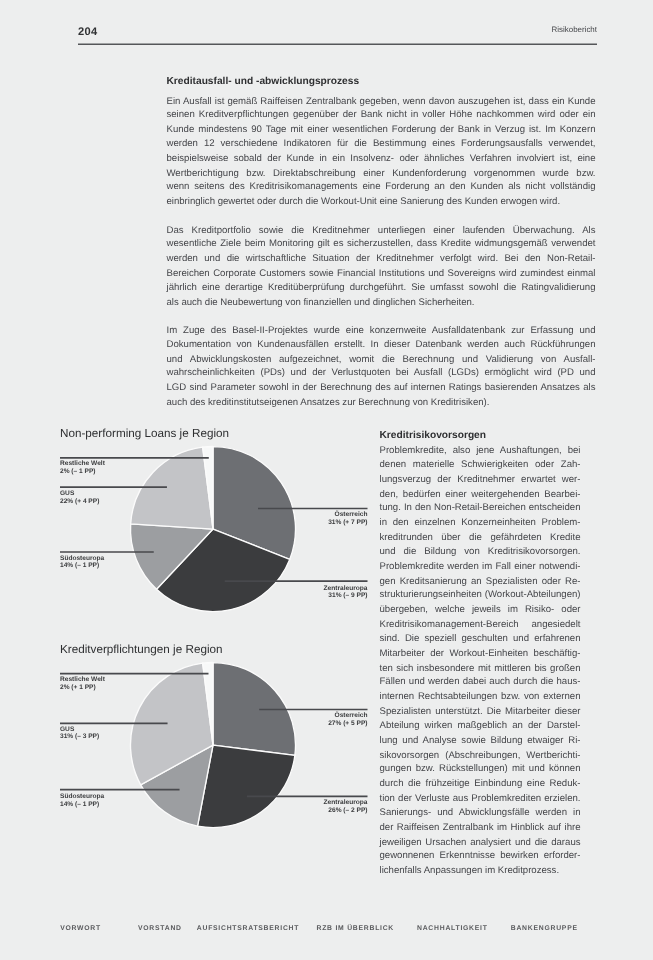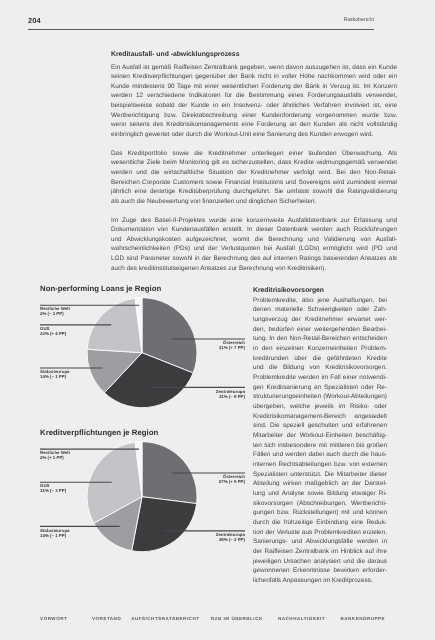--- a/index.html
+++ b/index.html
@@ -3,21 +3,21 @@
 <meta charset="utf-8">
 <title>Risikobericht</title>
 <style>
   html,body{margin:0;padding:0;}
   body{width:435px;height:640px;background:#edeeee;overflow:hidden;
        font-family:"Liberation Sans",sans-serif;color:#4a4b4d;
        -webkit-font-smoothing:antialiased;text-rendering:geometricPrecision;}
   .page{position:relative;width:435px;height:640px;transform:translateZ(0);}
 
   
-  .hdr{position:absolute;left:28px;top:16px;width:346px;}
+  .hdr{position:absolute;left:52px;top:16px;width:346px;}
   .hdr-row{position:relative;height:9px;}
   .folio{position:absolute;left:0;top:0px;font-size:7.4px;font-weight:bold;
          letter-spacing:.2px;color:#313234;}
   .runhead{position:absolute;right:0;top:1.2px;font-size:5.3px;letter-spacing:0px;
            color:#45464a;}
   .hdr-rule{position:absolute;left:0;top:12.6px;width:346px;height:1.2px;background:#555659;}
 
   
   .h3{font-size:6.8px;font-weight:bold;color:#2e2f31;line-height:9.6px;}
   .para{margin:0;color:#45464a;font-size:6.4px;}
@@ -25,21 +25,21 @@
       text-align:justify;text-align-last:justify;}
   .ln.last{text-align-last:left;}
 
   
   .fullcol{position:absolute;left:111px;top:50px;width:286px;}
   .fullcol .h3{margin:0 0 3.1px 0;}
   .fullcol .para + .para{margin-top:9.3px;}
 
   
   .chartcol{position:absolute;left:40px;top:0;width:212px;}
-  .chart-title{position:absolute;left:0;font-size:7.8px;font-weight:bold;color:#2e2f31;}
+  .chart-title{position:absolute;left:0;font-size:7.8px;font-weight:normal;color:#2e2f31;}
   .chartbox{position:absolute;left:0;width:212px;height:120px;}
   .chartbox svg{position:absolute;left:0;top:0;}
   .lbl{position:absolute;font-size:4.4px;line-height:5.1px;font-weight:bold;
        color:#3b3c3e;white-space:nowrap;}
   .lbl.r{text-align:right;}
 
   
   .rightcol{position:absolute;left:253px;top:286px;width:134px;}
   .rightcol .ln{height:9.68px;line-height:9.68px;}
   .rightcol .h3{margin:0 0 0px 0;}

